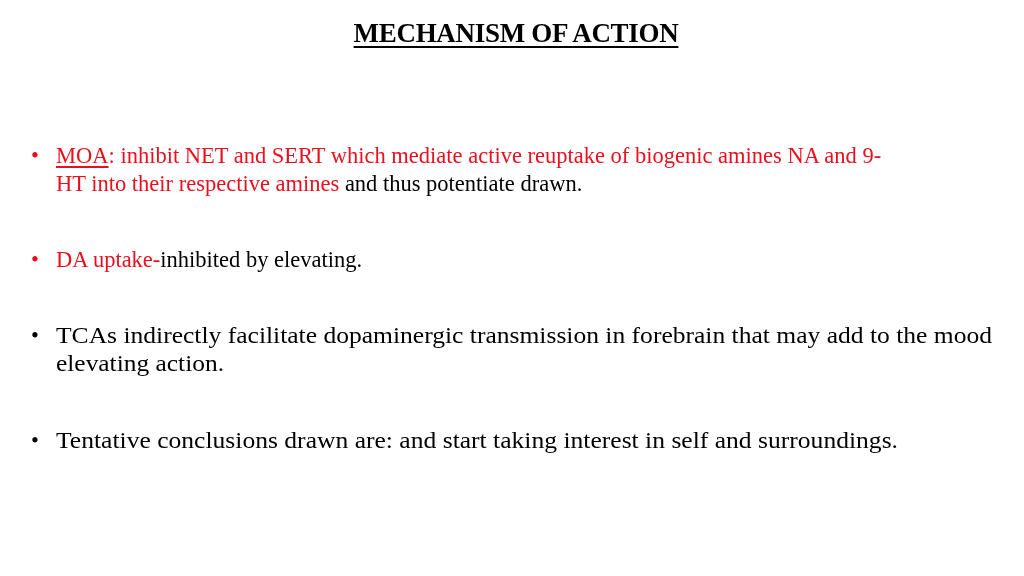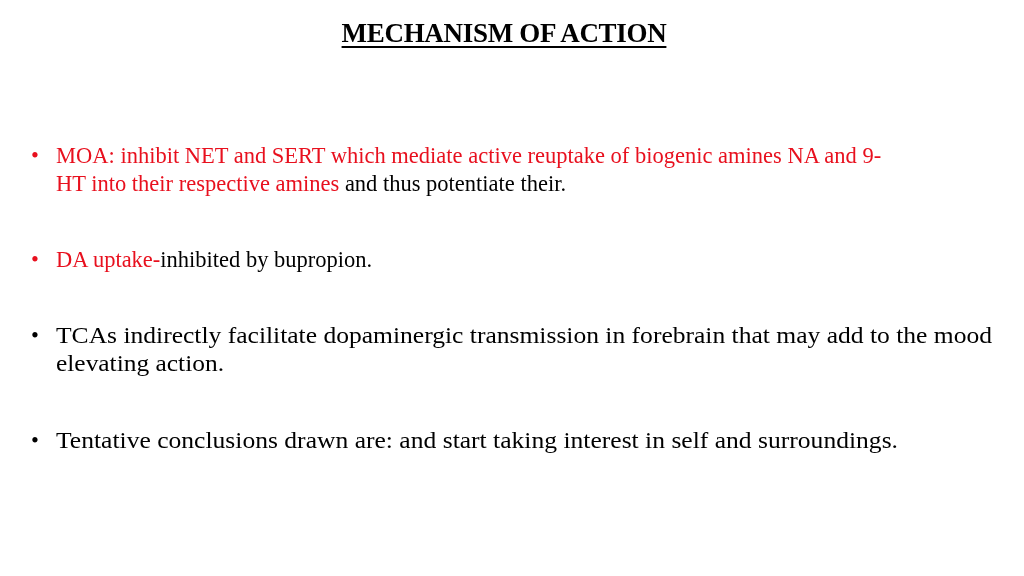--- a/index.html
+++ b/index.html
@@ -11,21 +11,21 @@
       width: 1024px;
       height: 576px;
       position: relative;
       overflow: hidden;
       font-family: "Liberation Serif", "DejaVu Serif", serif;
       color: #000000;
     }
     .slide-title {
       position: absolute;
       top: 18px;
-      left: 4px;
+      left: 16px;
       width: 1000px;
       text-align: center;
       font-size: 27px;
       font-weight: bold;
       text-decoration: underline;
       text-decoration-thickness: 2px;
       text-underline-offset: 4px;
       letter-spacing: -0.3px;
       margin: 0;
     }
@@ -37,45 +37,45 @@
       line-height: 28px;
       margin: 0;
       padding-left: 25px;
     }
     .bullet-dot {
       position: absolute;
       left: 0;
       top: 0;
     }
     .red { color: #e8101e; }
-    .uline { text-underline-offset: 3px; }
+    .uline { text-decoration: underline; text-underline-offset: 3px; }
     .condensed {
       display: inline-block;
       transform-origin: left top;
       white-space: nowrap;
     }
     #b1 { top: 142px; }
     #b2 { top: 246px; }
     #b3 { top: 322px; }
     #b4 { top: 427px; }
   </style>
 </head>
 <body>
 
 <h1 class="slide-title">MECHANISM OF ACTION</h1>
 
 <div class="bullet" id="b1">
   <span class="bullet-dot red">•</span>
   <span class="red uline">MOA</span><span class="red">: </span><span class="red">inhibit NET and SERT which mediate active reuptake of biogenic amines NA and 9-</span><br>
-  <span class="red">HT into their respective amines</span><span> and thus potentiate their.</span>
+  <span class="red">HT into their respective amines</span><span> and thus potentiate drawn.</span>
 </div>
 
 <div class="bullet" id="b2">
   <span class="bullet-dot red">•</span>
-  <span class="red">DA uptake-</span><span>inhibited by  bupropion.</span>
+  <span class="red">DA uptake-</span><span>inhibited by  elevating.</span>
 </div>
 
 <div class="bullet" id="b3">
   <span class="bullet-dot">•</span>
   <span class="condensed" style="transform: scaleX(1.13538); width: 824.391px; margin-right: 111.609px;">TCAs indirectly facilitate dopaminergic transmission in forebrain that may add to the mood</span><br>
   <span class="condensed" style="transform: scaleX(1.12977); width: 148.703px; margin-right: 19.2969px;">elevating action.</span>
 </div>
 
 <div class="bullet" id="b4">
   <span class="bullet-dot">•</span>

